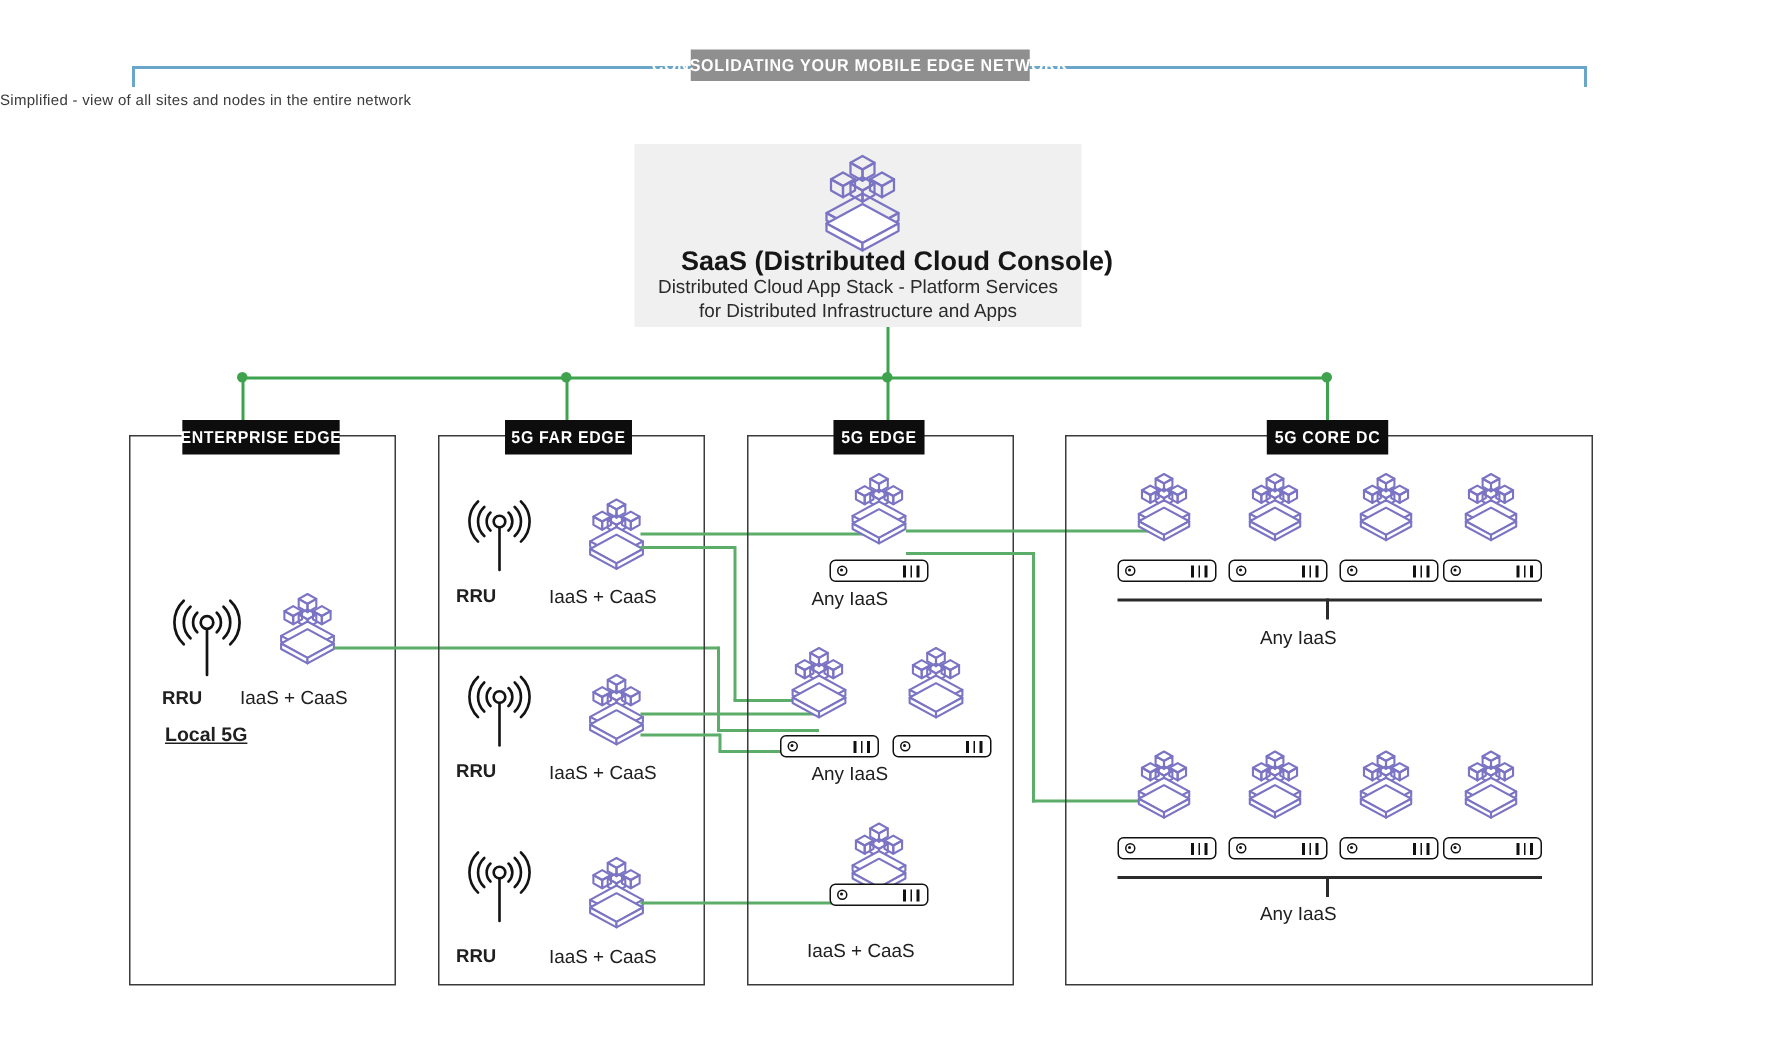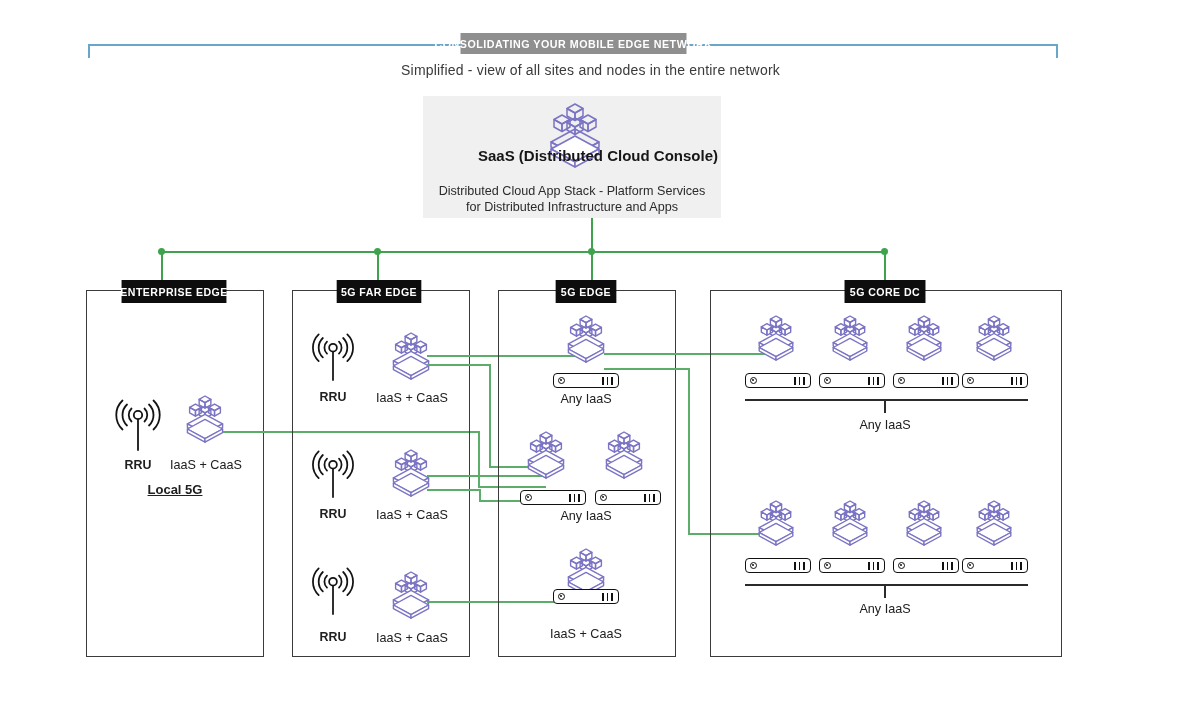--- a/index.html
+++ b/index.html
@@ -17,32 +17,32 @@
   .hdr-tick-r{position:absolute;left:1056px;top:44px;width:2px;height:14px;background:#6aa6c8;}
   .hdr-banner{
     position:absolute;left:452px;top:33px;width:243px;height:21px;
     background:#8f8f8f;color:#ffffff;
     display:flex;align-items:center;justify-content:center;
     font-size:11.5px;font-weight:bold;letter-spacing:.55px;
     transform:scaleX(.93);transform-origin:center;
     white-space:nowrap;
   }
   .subtitle{
-    position:absolute;left:0;top:62px;width:1181px;text-align:center;
-    font-size:14px;color:#3a3a3a;letter-spacing:.2px;
+    position:absolute;left:0;top:62px;width:1181px;text-align:left;
+    font-size:10px;color:#3a3a3a;letter-spacing:.2px;
   }
 
   
   .saas-box{
     position:absolute;left:423px;top:96px;width:298px;height:122px;
     background:#f0f0f0;
   }
   .saas-title{
-    position:absolute;left:423px;top:147px;width:350px;text-align:center;
-    font-size:15px;font-weight:bold;color:#161616;
+    position:absolute;left:423px;top:164px;width:350px;text-align:center;
+    font-size:18px;font-weight:bold;color:#161616;
   }
   .saas-desc{
     position:absolute;left:423px;top:183px;width:298px;text-align:center;
     font-size:12.6px;color:#2b2b2b;line-height:16px;
   }
 
   
   .g-line{position:absolute;background:#3fa34d;}
   .g-h{height:1.6px;}
   .g-v{width:1.6px;}
@@ -53,21 +53,21 @@
   .panel{position:absolute;border:1.6px solid #3b3b3b;background:transparent;}
   .badge{
     position:absolute;height:23px;background:#0d0d0d;color:#fff;
     display:flex;align-items:center;justify-content:center;
     font-size:11.5px;font-weight:bold;letter-spacing:.5px;
     transform:scaleX(.92);transform-origin:center;
     white-space:nowrap;padding:0 12px;box-sizing:border-box;
   }
 
   
-  .lbl{position:absolute;text-align:center;font-size:12.6px;color:#202020;white-space:nowrap;}
+  .lbl{position:absolute;font-size:12.6px;color:#202020;white-space:nowrap;}
   .lbl-b{font-weight:bold;font-size:12.4px;}
   .lbl-local{font-weight:bold;font-size:13px;}
 
   
   .srv{position:absolute;width:66px;height:15px;border:1.7px solid #111;border-radius:4px;background:#fff;box-sizing:border-box;}
   .srv .eye{position:absolute;left:4px;top:3px;width:7px;height:7px;border:1.4px solid #111;border-radius:50%;box-sizing:border-box;}
   .srv .eye:after{content:"";position:absolute;left:1.2px;top:1.2px;width:2.2px;height:2.2px;background:#111;border-radius:50%;}
   .srv .bars{position:absolute;right:5px;top:2.5px;display:flex;gap:3px;}
   .srv .bars i{display:block;width:1.6px;height:8px;background:#111;}
 

